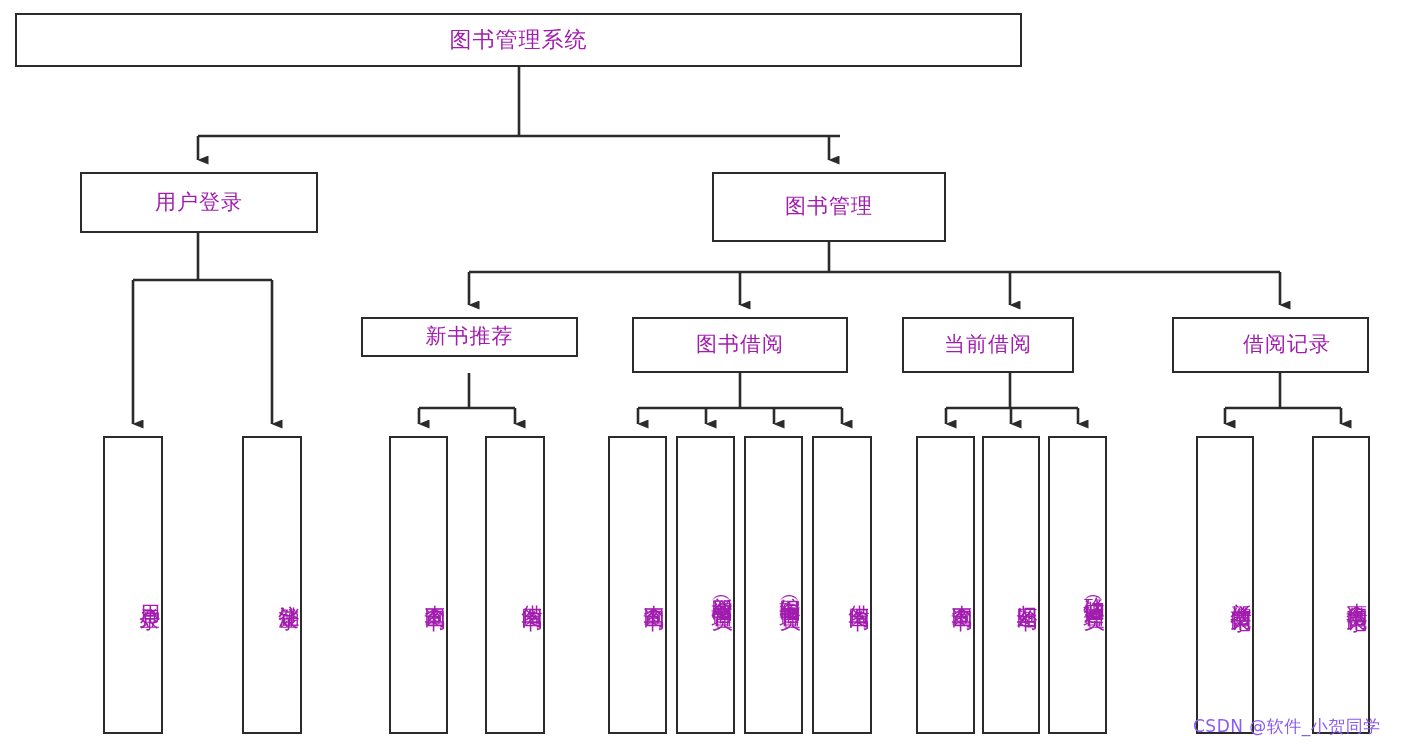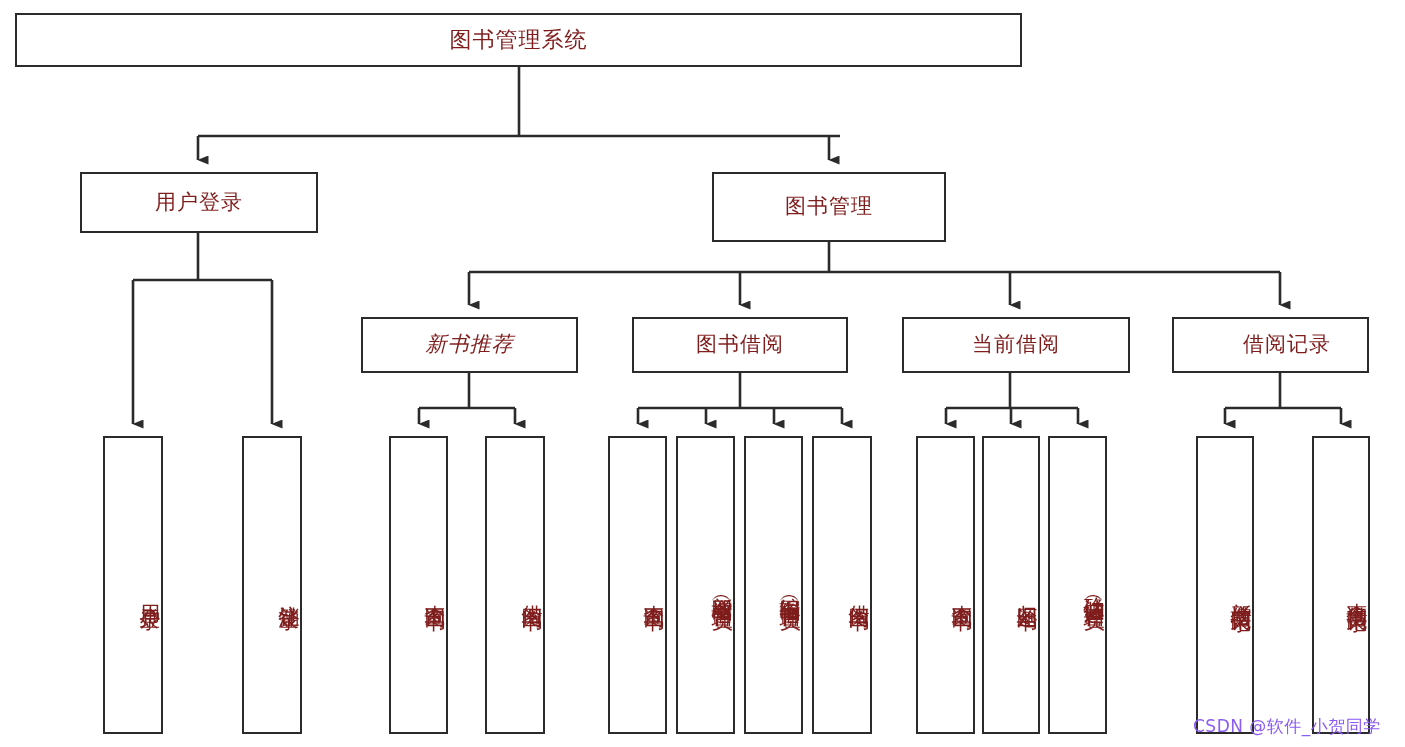--- a/index.html
+++ b/index.html
@@ -26,21 +26,21 @@
     height: 747px;
   }
   .node {
     position: absolute;
     box-sizing: border-box;
     background: #ffffff;
     border: 2px solid #2b2b2b;
     display: flex;
     align-items: center;
     justify-content: center;
-    color: #7f1d1d;
+    color: #a21caf;
     overflow: hidden;
   }
   .node-h {
     font-size: 21px;
     letter-spacing: 1px;
     line-height: 1.2;
     white-space: nowrap;
   }
   .node-root {
     font-size: 22px;
@@ -120,23 +120,23 @@
       <path d="M1225,408 L1225,424" marker-end="url(#arrow)"></path>
       <path d="M1341,408 L1341,424" marker-end="url(#arrow)"></path>
     </g>
   </svg>
 
   <div class="node node-h node-root" style="left:15px; top:13px; width:1007px; height:54px;">图书管理系统</div>
 
   <div class="node node-h" style="left:80px; top:172px; width:238px; height:61px;">用户登录</div>
   <div class="node node-h" style="left:712px; top:172px; width:234px; height:70px;">图书管理</div>
 
-  <div class="node node-h" style="left:361px; top:317px; width:217px; height:56px;font-style:italic;">新书推荐</div>
+  <div class="node node-h" style="left:361px; top:317px; width:217px; height:40px;">新书推荐</div>
   <div class="node node-h" style="left:632px; top:317px; width:216px; height:56px;">图书借阅</div>
-  <div class="node node-h" style="left:902px; top:317px; width:228px; height:56px;">当前借阅</div>
+  <div class="node node-h" style="left:902px; top:317px; width:172px; height:56px;">当前借阅</div>
   <div class="node node-h" style="left:1172px; top:317px; width:197px; height:56px;padding-left:33px;">借阅记录</div>
 
   <div class="node node-v" style="left:103px; top:436px; width:60px; height:298px;">用户登录</div>
   <div class="node node-v" style="left:242px; top:436px; width:60px; height:298px;">注销登录</div>
 
   <div class="node node-v" style="left:389px; top:436px; width:59px; height:298px;">查询图书</div>
   <div class="node node-v" style="left:485px; top:436px; width:60px; height:298px;">借阅图书</div>
 
   <div class="node node-v" style="left:608px; top:436px; width:59px; height:298px;">查询图书</div>
   <div class="node node-v v-tall" style="left:676px; top:436px; width:59px; height:298px;">新增图书（管理员）</div>

